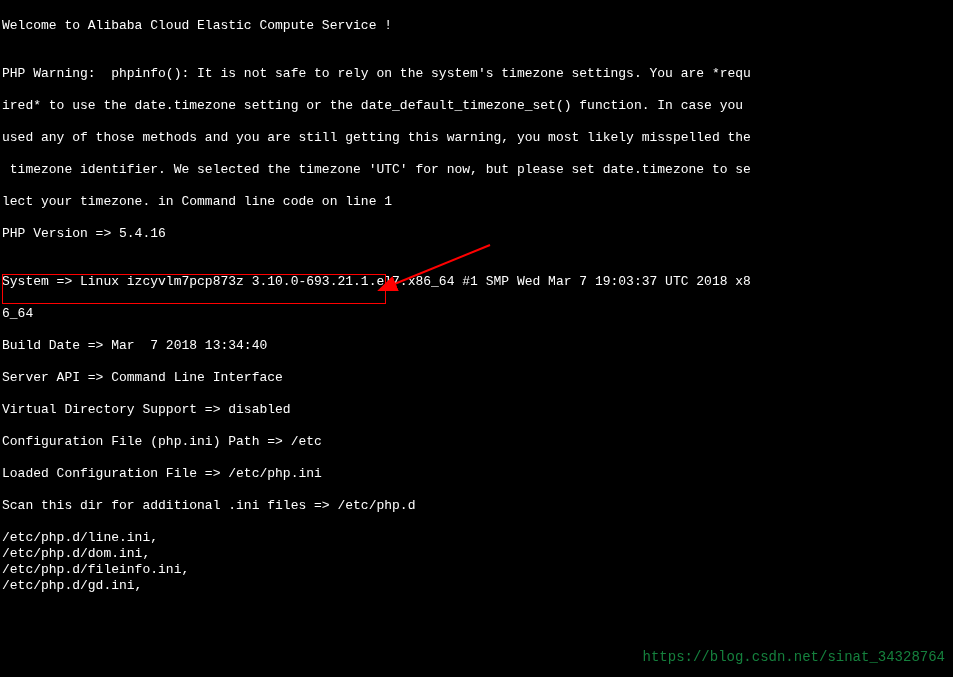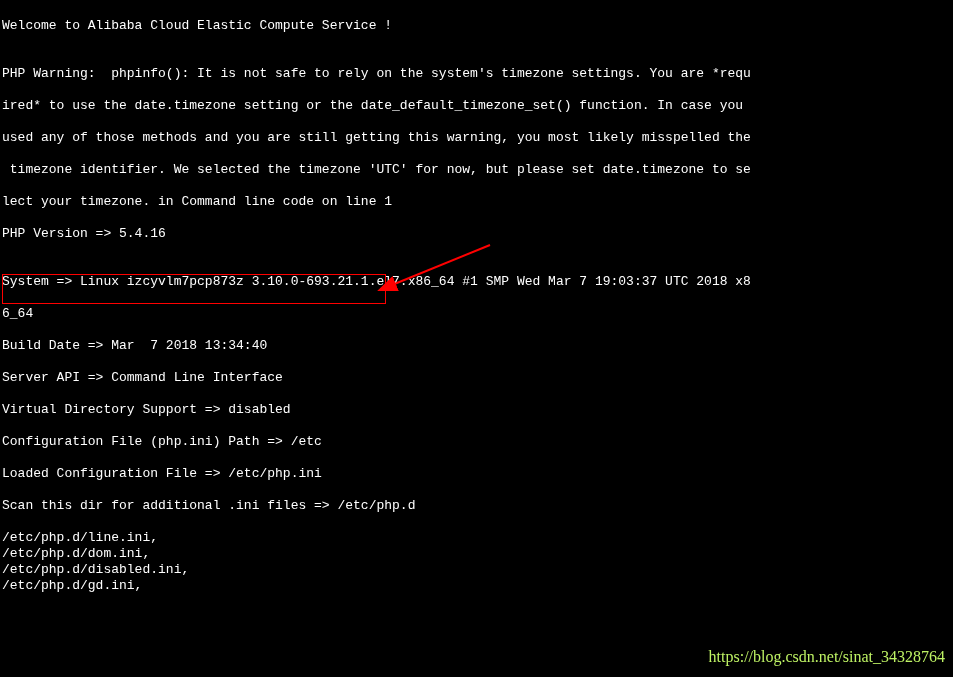--- a/index.html
+++ b/index.html
@@ -32,23 +32,23 @@
       pointer-events: none;
     }
     .arrow-svg {
       position: absolute;
       pointer-events: none;
     }
     .watermark {
       position: absolute;
       bottom: 12px;
       right: 8px;
-      color: #bef264;
-      font-size: 16px;
-      font-family: Liberation Serif, serif;
+      color: #15803d;
+      font-size: 14px;
+      font-family: Liberation Mono, monospace;
     }
   </style>
 </head>
 <body>
 
 <div class="terminal">
 <div class="line">Welcome to Alibaba Cloud Elastic Compute Service !</div>
 <div class="line"></div>
 <div class="line">PHP Warning:  phpinfo(): It is not safe to rely on the system's timezone settings. You are *requ</div>
 <div class="line">ired* to use the date.timezone setting or the date_default_timezone_set() function. In case you </div>
@@ -58,21 +58,21 @@
 <div class="line">PHP Version =&gt; 5.4.16</div>
 <div class="line"></div>
 <div class="line">System =&gt; Linux izcyvlm7pcp873z 3.10.0-693.21.1.el7.x86_64 #1 SMP Wed Mar 7 19:03:37 UTC 2018 x8</div>
 <div class="line">6_64</div>
 <div class="line">Build Date =&gt; Mar  7 2018 13:34:40</div>
 <div class="line">Server API =&gt; Command Line Interface</div>
 <div class="line">Virtual Directory Support =&gt; disabled</div>
 <div class="line">Configuration File (php.ini) Path =&gt; /etc</div>
 <div class="line">Loaded Configuration File =&gt; /etc/php.ini</div>
 <div class="line">Scan this dir for additional .ini files =&gt; /etc/php.d</div>
-<div id="ini-list"><div class="line">/etc/php.d/line.ini,</div><div class="line">/etc/php.d/dom.ini,</div><div class="line">/etc/php.d/disabled.ini,</div><div class="line">/etc/php.d/gd.ini,</div></div>
+<div id="ini-list"><div class="line">/etc/php.d/line.ini,</div><div class="line">/etc/php.d/dom.ini,</div><div class="line">/etc/php.d/fileinfo.ini,</div><div class="line">/etc/php.d/gd.ini,</div></div>
 </div>
 
 <div class="highlight-box" style="top: 274px; left: 2px; width: 384px; height: 30px;"></div>
 
 <svg class="arrow-svg" width="953" height="677" style="top:0;left:0;">
   <defs>
     <marker id="arrowhead" markerWidth="10" markerHeight="8" refX="2" refY="4" orient="auto">
       <polygon points="0 0, 10 4, 0 8" fill="#ff0000"></polygon>
     </marker>
   </defs>

